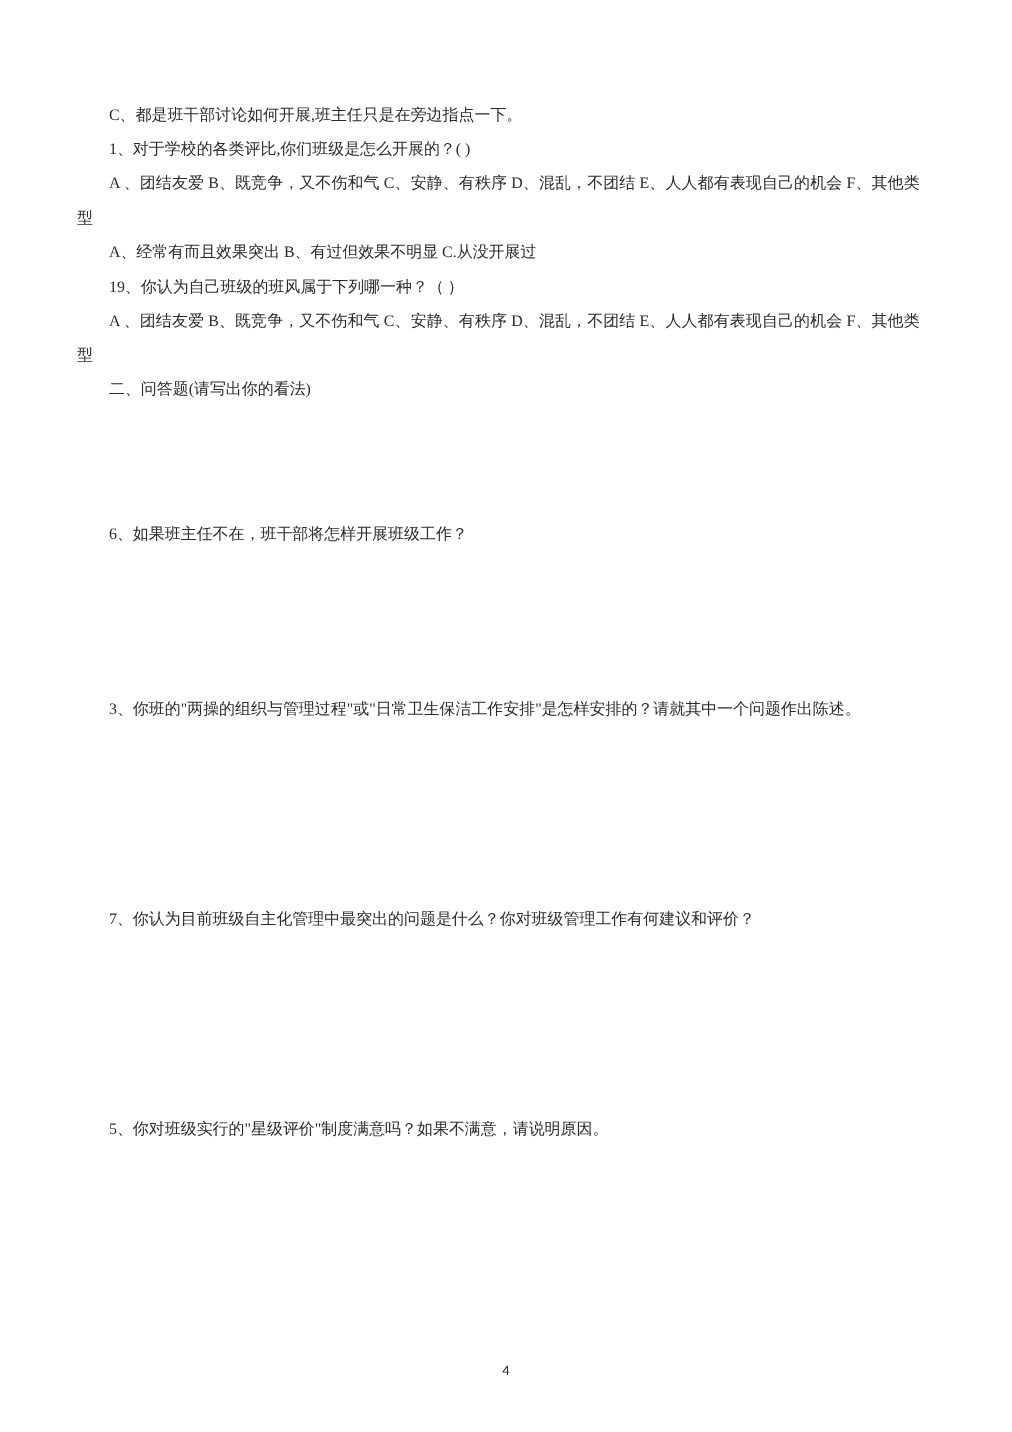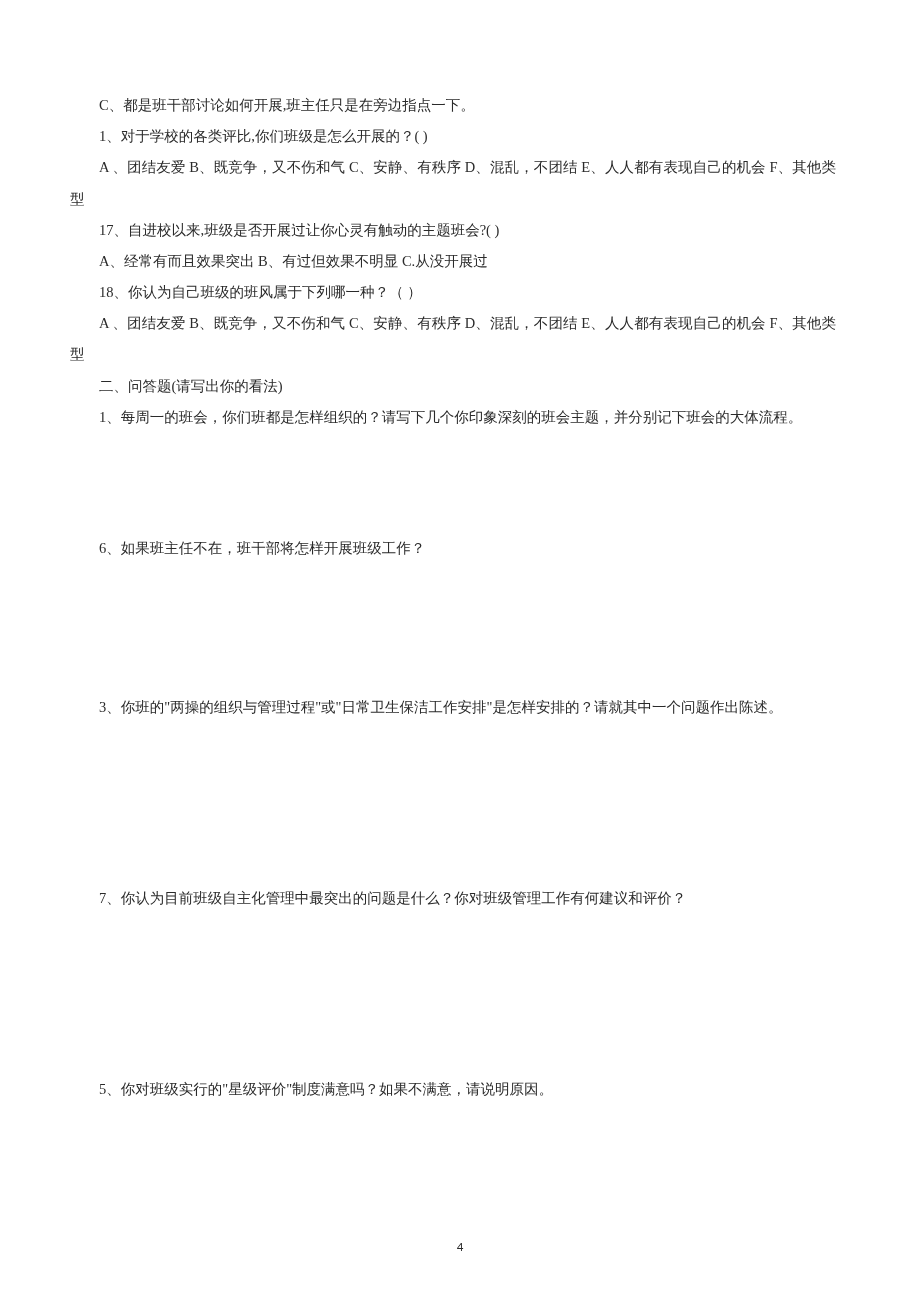--- a/index.html
+++ b/index.html
@@ -32,31 +32,29 @@
 <div class="page">
 
   <p class="indent">C、都是班干部讨论如何开展,班主任只是在旁边指点一下。</p>
 
   <p class="indent">1、对于学校的各类评比,你们班级是怎么开展的？(        )</p>
 
 
 
   <p class="indent" style="text-align:justify;">A 、团结友爱      B、既竞争，又不伤和气    C、安静、有秩序     D、混乱，不团结    E、人人都有表现自己的机会        F、其他类型</p>
 
-  <p class="indent">17、自进校以来,班级是否开展过让你心灵有触动的主题班会?(     )</p>
 
   <p class="indent">A、经常有而且效果突出   B、有过但效果不明显  C.从没开展过</p>
 
-  <p class="indent">18、你认为自己班级的班风属于下列哪一种？（        ）</p>
+  <p class="indent">19、你认为自己班级的班风属于下列哪一种？（        ）</p>
 
   <p class="indent" style="text-align:justify;">A 、团结友爱      B、既竞争，又不伤和气    C、安静、有秩序     D、混乱，不团结    E、人人都有表现自己的机会        F、其他类型</p>
 
   <p class="indent">二、问答题(请写出你的看法)</p>
 
-  <p class="indent">1、每周一的班会，你们班都是怎样组织的？请写下几个你印象深刻的班会主题，并分别记下班会的大体流程。</p>
 
   <div class="gap-big"></div>
 
   <p class="indent">6、如果班主任不在，班干部将怎样开展班级工作？</p>
 
   <div class="gap-mid"></div>
 
   <p class="indent">3、你班的"两操的组织与管理过程"或"日常卫生保洁工作安排"是怎样安排的？请就其中一个问题作出陈述。</p>
 
   <div style="height:160px;"></div>

